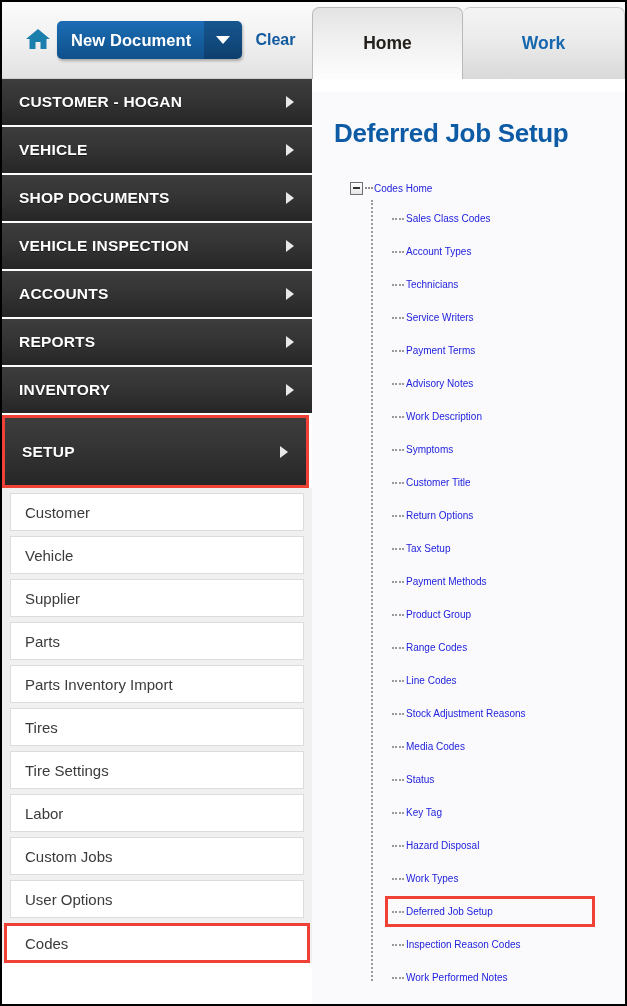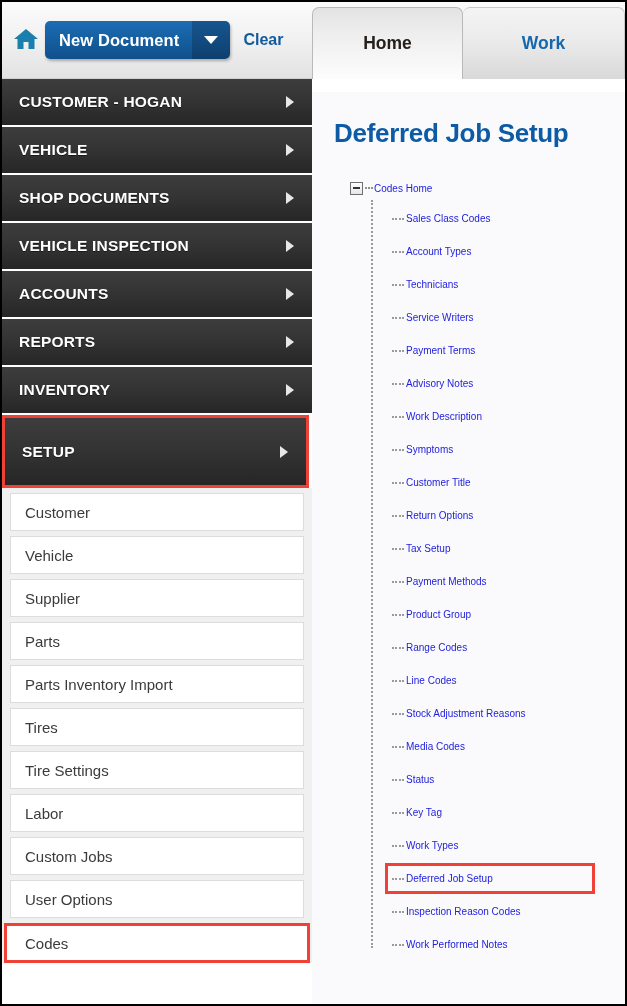--- a/index.html
+++ b/index.html
@@ -26,21 +26,21 @@
     position: absolute;
     left: 0; top: 0;
     width: 623px;
     height: 77px;
     background: linear-gradient(to bottom, #fbfbfb 0%, #f2f2f2 45%, #e2e2e2 100%);
     border-bottom: 1px solid #cfcfcf;
   }
 
   #toolbar {
     position: absolute;
-    left: 0; top: 0;
+    left: 12px; top: 0;
     width: 310px;
     height: 76px;
     display: flex;
     align-items: center;
     padding-left: 9px;
     gap: 0px;
   }
 
   .home-icon-wrap {
     width: 30px;
@@ -482,20 +482,24 @@
           <div class="tree-node">
             <span class="dot-h2"></span>
             <span class="tree-link">Status</span>
           </div>
           <div class="tree-node">
             <span class="dot-h2"></span>
             <span class="tree-link">Key Tag</span>
           </div>
           <div class="tree-node">
             <span class="dot-h2"></span>
+            <span class="tree-link">Hazard Disposal</span>
+          </div>
+          <div class="tree-node">
+            <span class="dot-h2"></span>
             <span class="tree-link">Work Types</span>
           </div>
           <div class="tree-node highlighted">
             <span class="dot-h2"></span>
             <span class="tree-link">Deferred Job Setup</span>
             <span class="hl-box"></span>
           </div>
           <div class="tree-node">
             <span class="dot-h2"></span>
             <span class="tree-link">Inspection Reason Codes</span>

